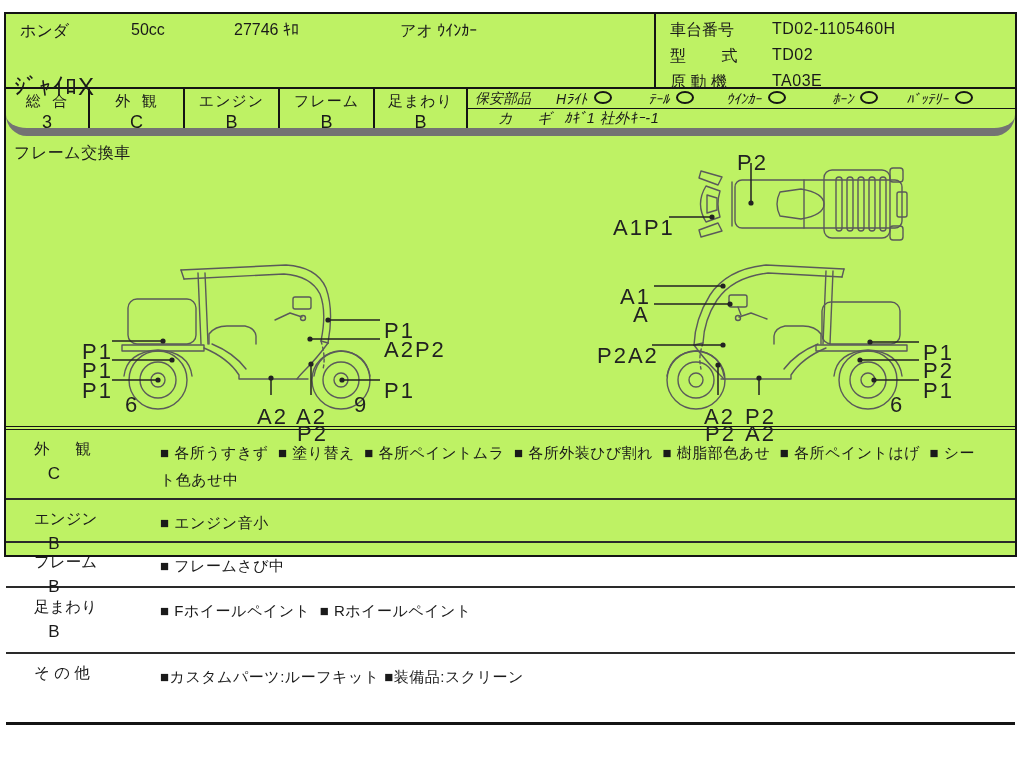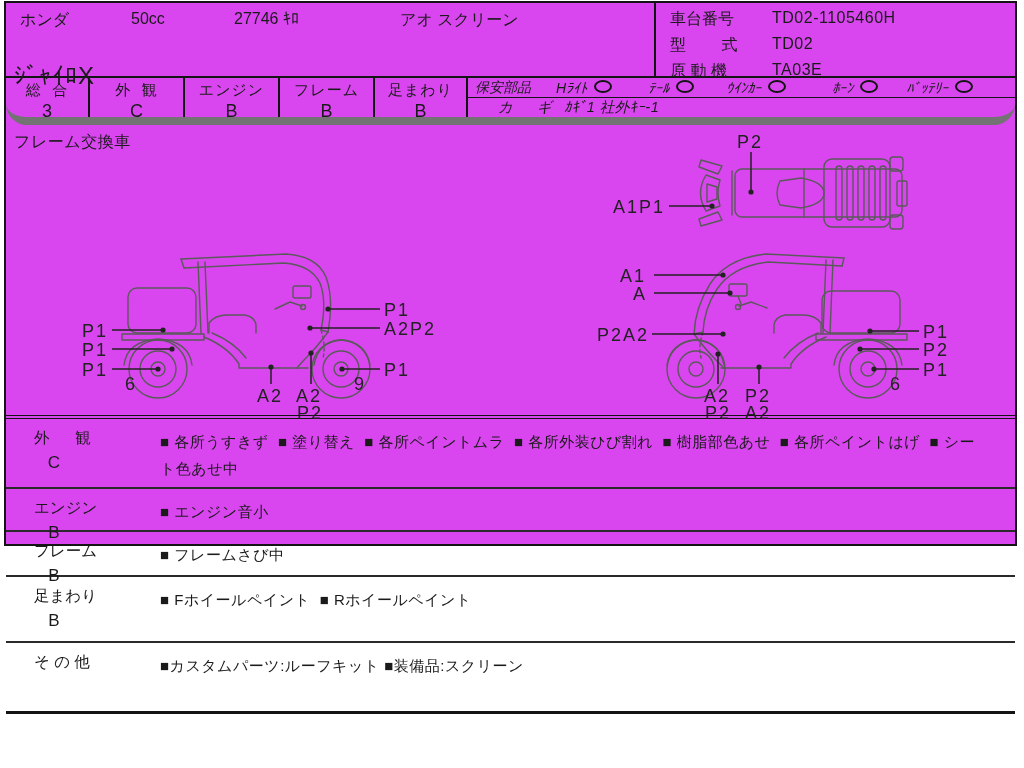--- a/index.html
+++ b/index.html
@@ -1,19 +1,19 @@
 <!DOCTYPE html>
 <html><head>
 <meta charset="utf-8">
 <style>
   * { margin:0; padding:0; box-sizing:border-box; }
   html,body { width:1024px; height:768px; background:#fff; overflow:hidden;
     font-family:"Liberation Sans","DejaVu Sans",sans-serif; color:#1a1a1a; }
-  .sheet { position:absolute; left:4px; top:1px; width:1013px; height:545px;
-    border:2px solid #141414; background:#d946ef; }
+  .sheet { position:absolute; left:4px; top:12px; width:1013px; height:545px;
+    border:2px solid #141414; background:#bef264; }
 
   
   .header { height:75px; border-bottom:2px solid #141414; display:flex; }
   .header-left { width:650px; border-right:2px solid #141414; position:relative; }
   .hl-item { position:absolute; font-size:16px; white-space:pre; }
   .maker   { left:14px;  top:7px; }
   .disp    { left:125px; top:7px; }
   .mileage { left:228px; top:7px; }
   .color   { left:394px; top:7px; }
   .model   { left:8px; top:30px; font-size:24px; letter-spacing:1px;margin-top:29px; }
@@ -47,21 +47,21 @@
 
   
   .diagram-area { height:294px; border-bottom:4px double #141414; position:relative; }
   .frame-note { position:absolute; left:8px; top:7px; font-size:16px; letter-spacing:0.5px; }
   .art, .overlay { position:absolute; }
   .overlay { left:0; top:0; }
   .art path, .art rect, .art circle { fill:none; stroke:#5a5a5a; stroke-width:1.4;
     stroke-linejoin:round; stroke-linecap:round; }
   .overlay line { stroke:#222; stroke-width:1.5; }
   .overlay circle { fill:#222; stroke:none; }
-  .dl { position:absolute; font-size:18px; letter-spacing:2px; color:#222; white-space:nowrap; }
+  .dl { position:absolute; font-size:22px; letter-spacing:2px; color:#222; white-space:nowrap;margin-top:7px; }
 
   
   .note-row { display:flex; border-bottom:2px solid #2a2a2a; }
   .note-row.r1 { height:70px; } .note-row.r2 { height:43px; }
   .note-row.r3 { height:45px; } .note-row.r4 { height:66px; }
   .note-row.r5 { height:71px; border-bottom:3px solid #141414; }
   .note-left { width:128px; padding-top:9px; }
   .nlabel { padding-left:28px; font-size:15.5px; white-space:pre; }
   .ngrade { width:96px; text-align:center; font-size:17px; margin-top:4px; }
   .note-text { flex:1; padding:9px 28px 0 2px; font-size:15px; line-height:27px;
@@ -70,21 +70,21 @@
 </head>
 <body>
 
 <div class="sheet">
 
   <div class="header">
     <div class="header-left">
       <span class="hl-item maker">ホンダ</span>
       <span class="hl-item disp">50cc</span>
       <span class="hl-item mileage">27746 ｷﾛ</span>
-      <span class="hl-item color">アオ スクリーン</span>
+      <span class="hl-item color">アオ ｳｲﾝｶｰ</span>
       <span class="hl-item model">ｼﾞｬｲﾛX</span>
     </div>
     <div class="header-right">
       <div class="hr-row">
         <span class="hr-label">車台番号</span>
         <span class="hr-value">TD02-1105460H</span>
       </div>
       <div class="hr-row">
         <span class="hr-label">型        式</span>
         <span class="hr-value">TD02</span>

